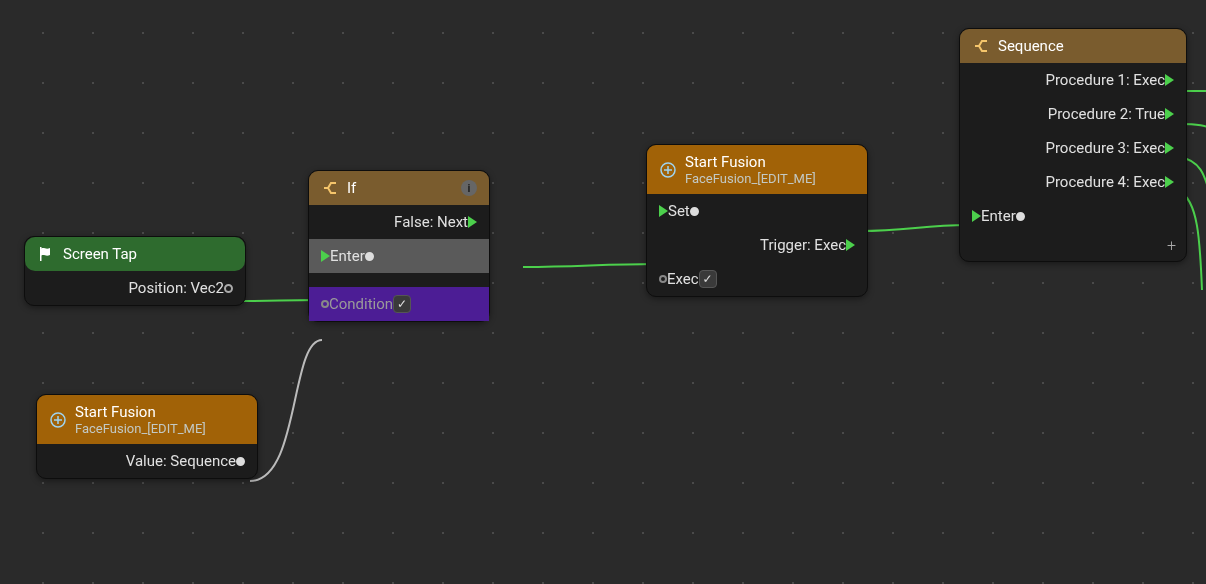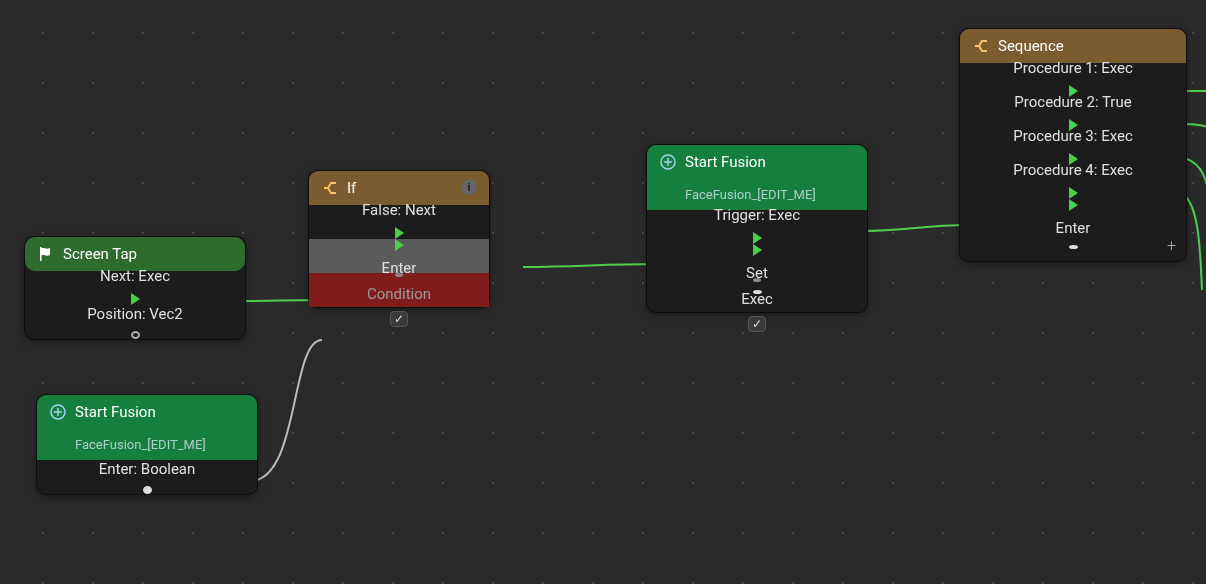--- a/index.html
+++ b/index.html
@@ -24,49 +24,48 @@
   .node {
     position: absolute;
     border-radius: 10px;
     background: #1c1c1c;
     border: 1px solid #0d0d0d;
     box-shadow: 0 2px 6px rgba(0,0,0,0.4);
     overflow: visible;
   }
   .node-header {
     display: flex;
+    align-items: center;
     gap: 8px;
     padding: 8px 12px;
     border-radius: 9px 9px 0 0;
     color: #fff;
     font-size: 15px;
   }
   .node-header.green { background: #2e6b2e; border-radius: 10px; }
   .node-header.brown { background: #7a5c2e; }
-  .node-header.blue  { background: #15803d; }
+  .node-header.blue  { background: #a16207; }
   .node-subtitle {
     font-size: 13px;
     color: #c9dbe6;
     opacity: 0.85;
-    margin-top: 16px;
+    margin-top: 0;
   }
   .head-icon { width: 18px; height: 18px; flex-shrink: 0; display:inline-flex; align-items:center; justify-content:center;}
   .row {
     display: flex;
     align-items: center;
     height: 34px;
     padding: 0 12px;
     position: relative;
-    gap: 8px;
-    flex-direction: column;
   }
   .row.right { justify-content: flex-end; }
   .row.left  { justify-content: flex-start; }
   .row.highlight { background: #5a5a5a; }
-  .row.highlight-dark { background: #7f1d1d; }
+  .row.highlight-dark { background: #4c1d95; margin-top: 14px; }
   .label { color: #e0e0e0; font-size: 15px; }
   .exec-port {
     width: 0; height: 0;
     border-top: 6px solid transparent;
     border-bottom: 6px solid transparent;
   }
   .exec-port.out { border-left: 9px solid #4cd04c; }
   .exec-port.in  { border-left: 9px solid #4cd04c; }
   .data-port {
     width: 9px; height: 9px; border-radius: 50%;
@@ -121,44 +120,40 @@
   <div class="node" style="left:24px; top:236px; width:222px;">
     <div class="node-header green">
       <span class="head-icon">
         <svg viewBox="0 0 16 16" width="16" height="16">
             <path fill="#fff" d="M2 1v14h1.5V9.5C6 8 8 11 12 9V2c-4 2-6-1-8.5.5V1H2z"></path>
           </svg>
       </span>
       <span>Screen Tap</span>
     </div>
     <div class="row right">
-      <span class="label">Next: Exec</span>
-      <span class="exec-port out"></span>
-    </div>
-    <div class="row right">
       <span class="label">Position: Vec2</span>
       <span class="data-port"></span>
     </div>
   </div>
 
   <div class="node" style="left:36px; top:394px; width:222px;">
     <div class="node-header blue">
       <span class="head-icon">
         <svg viewBox="0 0 16 16" width="16" height="16">
             <circle cx="8" cy="8" r="7" fill="none" stroke="#9fd3ef" stroke-width="1.5"></circle>
             <path stroke="#9fd3ef" stroke-width="1.5" d="M8 4v8M4 8h8"></path>
           </svg>
       </span>
       <div>
         <div>Start Fusion</div>
         <div class="node-subtitle">FaceFusion_[EDIT_ME]</div>
       </div>
     </div>
     <div class="row right">
-      <span class="label">Enter: Boolean</span>
+      <span class="label">Value: Sequence</span>
       <span class="data-port filled"></span>
     </div>
   </div>
 
   <div class="node" style="left:308px; top:170px; width:182px;">
     <div class="node-header brown">
       <span class="head-icon">
         <svg viewBox="0 0 16 16" width="16" height="16">
             <path fill="none" stroke="#f5c56b" stroke-width="2" d="M2 8h4l3-5h5M6 8l3 5h5"></path>
           </svg>
@@ -188,28 +183,28 @@
         <svg viewBox="0 0 16 16" width="16" height="16">
             <circle cx="8" cy="8" r="7" fill="none" stroke="#9fd3ef" stroke-width="1.5"></circle>
             <path stroke="#9fd3ef" stroke-width="1.5" d="M8 4v8M4 8h8"></path>
           </svg>
       </span>
       <div>
         <div>Start Fusion</div>
         <div class="node-subtitle">FaceFusion_[EDIT_ME]</div>
       </div>
     </div>
-    <div class="row right">
-      <span class="label">Trigger: Exec</span>
-      <span class="exec-port out"></span>
-    </div>
     <div class="row left">
       <span class="exec-port in"></span>
       <span class="label">Set</span>
       <span class="data-port filled"></span>
+    </div>
+    <div class="row right">
+      <span class="label">Trigger: Exec</span>
+      <span class="exec-port out"></span>
     </div>
     <div class="row left">
       <span class="data-port small"></span>
       <span class="label">Exec</span>
       <span class="checkbox">✓</span>
     </div>
   </div>
 
   <div class="node" style="left:959px; top:28px; width:228px; padding-bottom:28px;">
     <div class="node-header brown">

